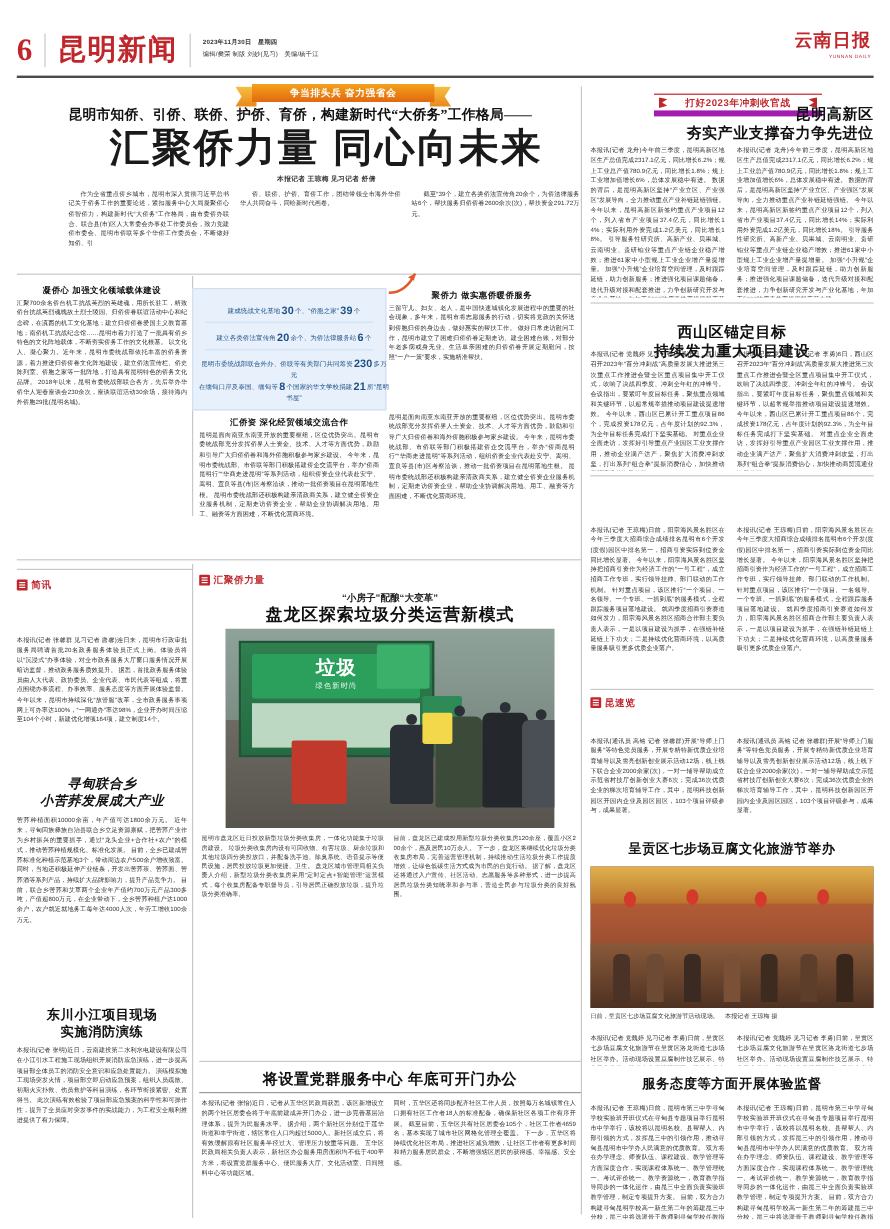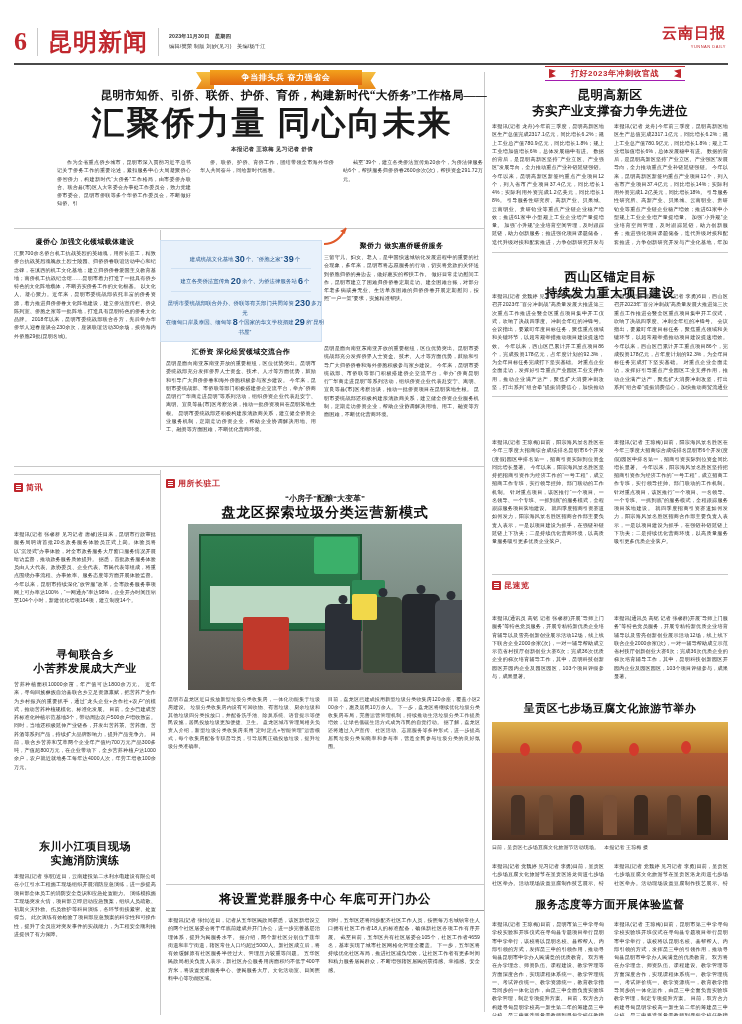--- a/index.html
+++ b/index.html
@@ -34,21 +34,21 @@
   .ribbon .body{position:absolute;left:14px;top:0;width:152px;height:15px;
     background:linear-gradient(180deg,#f3a21c 0%,#e2680f 100%);}
   .ribbon .txt{position:absolute;left:0;top:0;width:180px;height:15px;line-height:15px;
     text-align:center;color:#fff;font-size:8px;font-weight:bold;letter-spacing:.6px;}
   .ribbon .tailL,.ribbon .tailR{position:absolute;top:2px;width:18px;height:17px;
     background:linear-gradient(180deg,#f6c041,#e8881a);}
   .ribbon .tailL{left:0;clip-path:polygon(0 0,100% 0,100% 100%,0 100%,30% 50%);}
   .ribbon .tailR{right:0;clip-path:polygon(0 0,100% 0,70% 50%,100% 100%,0 100%);}
 
   
-  .lead-kicker{position:absolute;left:57px;top:88px;width:430px;text-align:right;
+  .lead-kicker{position:absolute;left:57px;top:88px;width:430px;text-align:left;
     font-size:11.5px;font-weight:bold;color:#111;letter-spacing:.2px;font-family:"Liberation Serif",serif;}
   .lead-main{position:absolute;left:57px;top:104px;width:430px;text-align:center;
     font-size:33px;font-weight:bold;color:#1a1a1a;letter-spacing:2px;line-height:1.15;}
   .lead-byline{position:absolute;left:57px;top:146px;width:430px;text-align:center;
     font-size:5.6px;color:#333;font-weight:bold;letter-spacing:.3px;}
 
   
   .col{position:absolute;box-sizing:border-box;}
   .bodytext{font-size:5.1px;line-height:1.62;color:#2b2b2b;text-align:justify;
     letter-spacing:.1px;word-break:break-all;}
@@ -80,22 +80,22 @@
   .flag .fbox::before{content:"";position:absolute;left:2px;top:2px;width:5px;height:1px;background:#fff;
     box-shadow:0 2px 0 #fff,0 4px 0 #fff;}
   .flag .ftxt{font-size:8px;font-weight:bold;color:#c0272d;letter-spacing:.5px;}
 
   
   .h-l1{font-size:11px;font-weight:bold;text-align:center;line-height:1.25;color:#111;letter-spacing:.5px;}
   .h-l2{font-size:12.5px;font-weight:bold;text-align:center;line-height:1.25;color:#111;letter-spacing:.5px;}
   .h-big{font-size:14px;font-weight:bold;text-align:center;line-height:1.25;color:#111;letter-spacing:.8px;}
 
   
-  .redkick{position:absolute;left:545px;top:66px;width:140px;height:13px;
-    border-top:1px solid #c0272d;border-bottom:1px solid #a21caf;}
+  .redkick{position:absolute;left:545px;top:78px;width:140px;height:13px;
+    border-top:1px solid #c0272d;border-bottom:5px solid #a21caf;}
   .redkick .t{font-size:8px;font-weight:bold;color:#c0272d;text-align:center;
     line-height:13px;letter-spacing:.5px;}
   .redkick .d{position:absolute;top:2px;width:7px;height:9px;background:#c0272d;}
   .redkick .d.l{left:4px;clip-path:polygon(0 0,100% 20%,40% 50%,100% 80%,0 100%);}
   .redkick .d.r{right:4px;clip-path:polygon(100% 0,0 20%,60% 50%,0 80%,100% 100%);}
 
   
   .photo{position:absolute;overflow:hidden;background:#8a8f86;}
   .cap{position:absolute;font-size:5px;color:#333;line-height:1.55;text-align:justify;word-break:break-all;}
 
@@ -185,21 +185,21 @@
     </div>
     <div class="ibsep" style="top:27px;"></div>
     <div class="row ib-r2">
       <span>建立各类侨法宣传角</span><span class="big">20</span><span>余个、为侨法律服务站</span><span class="big">6</span><span>个</span>
     </div>
     <div class="ibsep" style="top:50px;"></div>
     <div class="row ib-r3">
       <span>昆明市委统战部联合外办、侨联等有关部门共同筹资</span><span class="big">230</span><span>多万元</span>
     </div>
     <div class="row ib-r4">
-      <span>在缅甸口岸及泰国、缅甸等</span><span class="big">8</span><span>个国家的华文学校捐建</span><span class="big">29</span><span>所“昆明书屋”</span>
+      <span>在缅甸口岸及泰国、缅甸等</span><span class="big">8</span><span>个国家的华文学校捐建</span><span class="big">21</span><span>所“昆明书屋”</span>
     </div>
   </div>
 
   <div class="arrowdec">
     <svg width="28" height="28" viewBox="0 0 28 28">
       <path d="M2 22 C10 22 18 18 24 6" stroke="#e05a2b" stroke-width="2" fill="none"></path>
       <path d="M24 6 L18 9 L23 12 Z" fill="#e05a2b"></path>
     </svg>
   </div>
 
@@ -212,21 +212,21 @@
 
   <div class="flag" style="left:14px;top:482px;">
     <div class="fbox"></div>
     <div class="ftxt">简讯</div>
   </div>
 
   <div class="col bodytext" style="left:14px;top:530px;width:142px;height:110px;overflow:hidden;">本报讯(记者 张馨群 见习记者 唐馨)连日来，昆明市行政审批服务局聘请首批20名政务服务体验员正式上岗。体验员将以“沉浸式”办事体验，对全市政务服务大厅窗口服务情况开展暗访监督，推动政务服务质效提升。
 据悉，首批政务服务体验员由人大代表、政协委员、企业代表、市民代表等组成，将重点围绕办事流程、办事效率、服务态度等方面开展体验监督。
 今年以来，昆明市持续深化“放管服”改革，全市政务服务事项网上可办率达100%，“一网通办”率达98%，企业开办时间压缩至104个小时，新建优化增项164项，建立制度14个。</div>
 
-  <div class="col h-l1" style="left:14px;top:648px;width:142px;white-space:pre-line;">寻甸联合乡
+  <div class="col h-l1" style="left:14px;top:648px;width:142px;white-space:pre-line;font-style:italic;">寻甸联合乡
 小苦荞发展成大产业</div>
   <div class="col bodytext" style="left:14px;top:680px;width:142px;height:152px;overflow:hidden;">苦荞种植面积10000余亩，年产值可达1800余万元。
 近年来，寻甸回族彝族自治县联合乡立足资源禀赋，把苦荞产业作为乡村振兴的重要抓手，通过“龙头企业+合作社+农户”的模式，推动苦荞种植规模化、标准化发展。
 目前，全乡已建成苦荞标准化种植示范基地3个，带动周边农户500余户增收致富。同时，当地还积极延伸产业链条，开发出苦荞茶、苦荞面、苦荞酒等系列产品，持续扩大品牌影响力，提升产品竞争力。
 目前，联合乡苦荞和艾草两个企业年产值约700万元产品300多吨，产值超800万元，在企业带动下，全乡苦荞种植户达1000余户，农户就近就地务工每年达4000人次，年劳工增收100余万元。</div>
 
   <div class="col h-l1" style="left:14px;top:840px;width:142px;white-space:pre-line;">东川小江项目现场
 实施消防演练</div>
   <div class="col bodytext" style="left:14px;top:872px;width:142px;height:140px;overflow:hidden;">本报讯(记者 张明)近日，云南建投第二水利水电建设有限公司在小江引水工程施工现场组织开展消防应急演练，进一步提高项目部全体员工的消防安全意识和应急处置能力。
 演练模拟施工现场突发火情，项目部立即启动应急预案，组织人员疏散、初期火灾扑救、伤员救护等科目演练，各环节衔接紧密、处置得当。
@@ -243,29 +243,33 @@
 昆明市委统战部还积极构建亲清政商关系，建立健全侨资企业服务机制，定期走访侨资企业，帮助企业协调解决用地、用工、融资等方面困难，不断优化营商环境。</div>
 
   <div class="col" style="left:324px;top:238px;width:155px;">
     <div class="subhead">聚侨力 做实惠侨暖侨服务</div>
     <div class="bodytext" style="height:94px;overflow:hidden;">三留守儿、妇女、老人，是中国快速城镇化发展进程中的重要的社会现象，多年来，昆明市将志愿服务的行动，切实将党政的关怀送到侨胞归侨的身边去，做好惠实的帮扶工作。
 做好日常走访慰问工作，昆明市建立了困难归侨侨眷定期走访、建全困难台账，对部分年老多病或身无业、生活单亲困难的归侨侨眷开展定期慰问，按照“一户一策”要求，实施精准帮扶。</div>
   </div>
 
   <div class="flag" style="left:166px;top:478px;">
     <div class="fbox"></div>
-    <div class="ftxt">用所长驻工</div>
+    <div class="ftxt">汇聚侨力量</div>
   </div>
   <div class="col h-big" style="left:166px;top:504px;width:318px;">盘龙区探索垃圾分类运营新模式</div>
   <div class="col" style="left:166px;top:493px;width:318px;text-align:center;font-size:8px;font-weight:bold;color:#222;">“小房子”配酿“大变革”</div>
 
   <div class="photo" style="left:188px;top:524px;width:274px;height:166px;">
     <div class="ph-sky"></div>
     <div class="ph-ground"></div>
     <div class="ph-booth">
+      <div class="sign">
+        <div class="big">垃圾</div>
+        <div class="sm">绿色新时尚</div>
+      </div>
       <div class="panel"></div>
     </div>
     <div style="position:absolute;left:46%;top:8%;width:16%;height:22%;background:#3bb06a;border-radius:2px;"></div>
     <div class="ph-bin" style="left:20%;top:56%;width:17%;height:32%;"></div>
     <div class="ph-bin green" style="left:60%;top:34%;width:12%;height:22%;"></div>
     <div class="ph-person" style="left:50%;top:48%;width:13%;height:40%;">
         <div class="head"></div>
       </div>
     <div class="ph-person" style="left:64%;top:44%;width:14%;height:46%;background:#3c4a3a;">
         <div class="head"></div>
@@ -294,21 +298,21 @@
   <div class="col bodytext" style="left:328px;top:916px;width:152px;height:100px;overflow:hidden;">同时，五华区还将同步配齐社区工作人员，按照每万名城镇常住人口拥有社区工作者18人的标准配备，确保新社区各项工作有序开展。
 截至目前，五华区共有社区居委会105个，社区工作者4659名，基本实现了城市社区网格化管理全覆盖。
 下一步，五华区将持续优化社区布局，推进社区减负增效，让社区工作者有更多时间和精力服务居民群众，不断增强辖区居民的获得感、幸福感、安全感。</div>
 
   <div class="redkick">
     <div class="d l"></div>
     <div class="d r"></div>
     <div class="t">打好2023年冲刺收官战</div>
   </div>
 
-  <div class="col h-l2" style="left:492px;top:88px;width:236px;white-space:pre-line;">昆明高新区
+  <div class="col h-l2" style="left:492px;top:88px;width:236px;white-space:pre-line;text-align:right;">昆明高新区
 夯实产业支撑奋力争先进位</div>
   <div class="col bodytext" style="left:492px;top:122px;width:112px;height:126px;overflow:hidden;">本报讯(记者 龙舟)今年前三季度，昆明高新区地区生产总值完成2317.1亿元，同比增长6.2%；规上工业总产值780.9亿元，同比增长1.8%；规上工业增加值增长6%，总体发展稳中有进。
 数据的背后，是昆明高新区坚持“产业立区、产业强区”发展导向，全力推动重点产业补链延链强链。
 今年以来，昆明高新区新签约重点产业项目12个，列入省市产业项目37.4亿元，同比增长14%；实际利用外资完成1.2亿美元，同比增长18%。
 引导服务性研究所、高新产业、贝果城、云南明业、贵研铂业等重点产业链企业稳产增效；推进61家中小型规上工业企业增产量提增量。
 加强“小升规”企业培育空间管理，及时跟踪延链，助力创新服务；推进强化项目课题储备，迭代升级对接和配套推进，力争创新研究开发与产业化基地，年加工5000吨病毒株直提原料工艺在建。</div>
   <div class="col bodytext" style="left:614px;top:122px;width:114px;height:126px;overflow:hidden;">本报讯(记者 龙舟)今年前三季度，昆明高新区地区生产总值完成2317.1亿元，同比增长6.2%；规上工业总产值780.9亿元，同比增长1.8%；规上工业增加值增长6%，总体发展稳中有进。
 数据的背后，是昆明高新区坚持“产业立区、产业强区”发展导向，全力推动重点产业补链延链强链。
 今年以来，昆明高新区新签约重点产业项目12个，列入省市产业项目37.4亿元，同比增长14%；实际利用外资完成1.2亿美元，同比增长18%。
 引导服务性研究所、高新产业、贝果城、云南明业、贵研铂业等重点产业链企业稳产增效；推进61家中小型规上工业企业增产量提增量。

